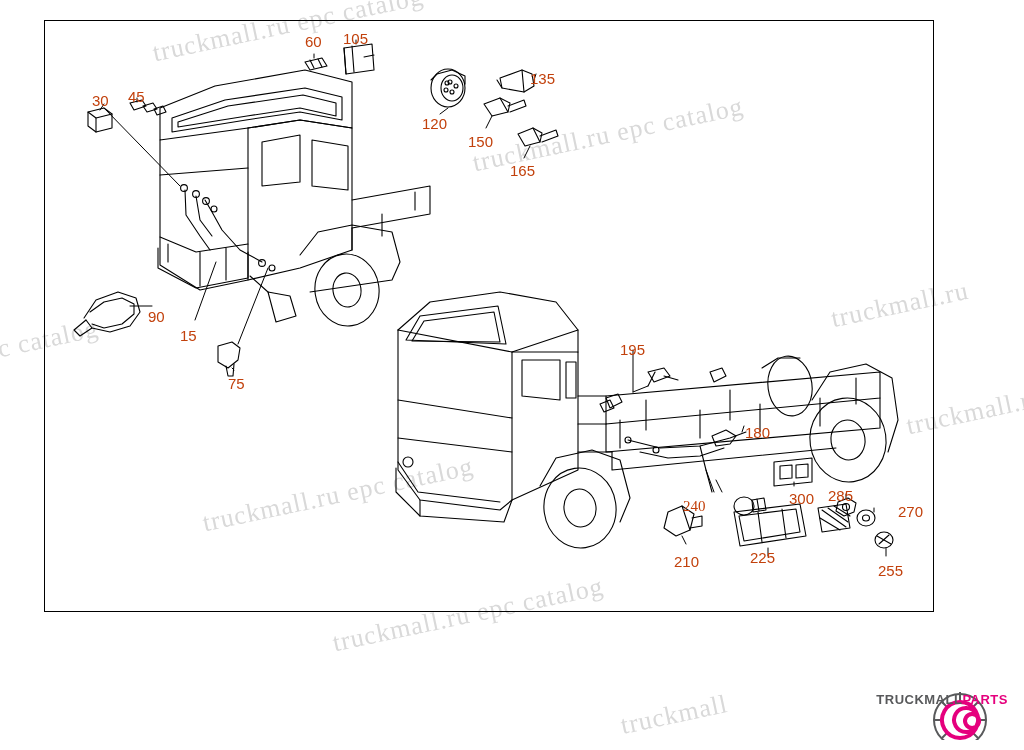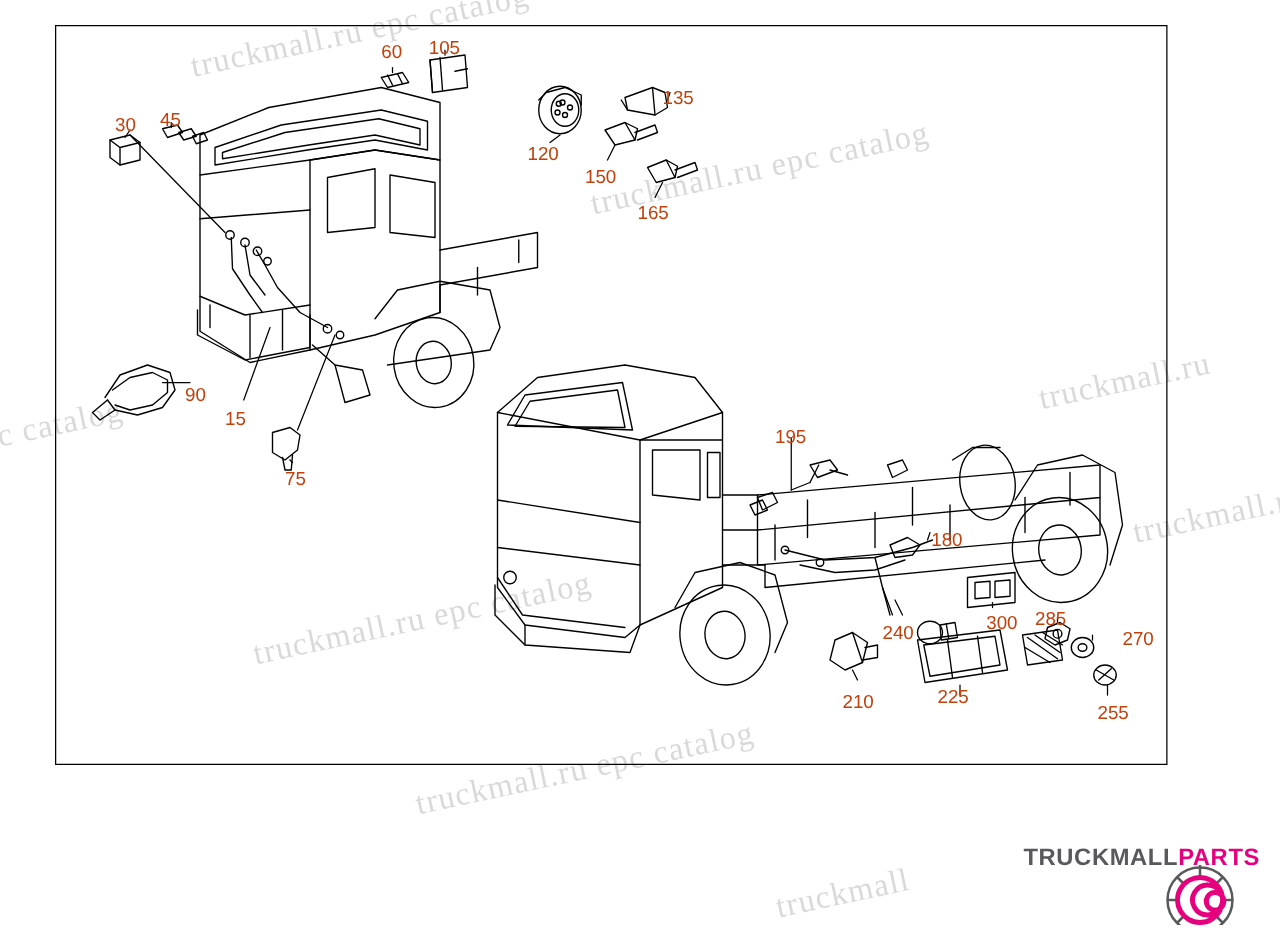--- a/index.html
+++ b/index.html
@@ -58,22 +58,22 @@
   .logo-wrap {
     position: absolute;
     right: 14px;
     bottom: 10px;
     width: 190px;
     height: 72px;
   }
   .logo-text {
     position: absolute;
     right: 2px;
-    top: 8px;
-    font-size: 19px;
+    top: 24px;
+    font-size: 13px;
     font-weight: bold;
     letter-spacing: 0.5px;
     font-family: "Liberation Sans", sans-serif;
   }
   .logo-text .dark { color: #58595b; }
   .logo-text .pink { color: #e5007d; }
 </style>
 </head>
 <body>
 
@@ -317,21 +317,21 @@
       <div class="callout" style="left: 343px; top: 30px;">105</div>
       <div class="callout" style="left: 422px; top: 115px;">120</div>
       <div class="callout" style="left: 530px; top: 70px;">135</div>
       <div class="callout" style="left: 468px; top: 133px;">150</div>
       <div class="callout" style="left: 510px; top: 162px;">165</div>
       <div class="callout" style="left: 148px; top: 308px;">90</div>
       <div class="callout" style="left: 180px; top: 327px;">15</div>
       <div class="callout" style="left: 228px; top: 375px;">75</div>
       <div class="callout" style="left: 620px; top: 341px;">195</div>
       <div class="callout" style="left: 745px; top: 424px;">180</div>
-      <div class="callout" style="left: 706px; top: 498px;">240</div>
+      <div class="callout" style="left: 683px; top: 498px; font-family: Liberation Serif, serif;">240</div>
       <div class="callout" style="left: 789px; top: 490px;">300</div>
       <div class="callout" style="left: 794px; top: 487px; margin-left: 34px;">285</div>
       <div class="callout" style="left: 870px; top: 503px; margin-left: 28px;">270</div>
       <div class="callout" style="left: 674px; top: 553px;">210</div>
       <div class="callout" style="left: 750px; top: 549px;">225</div>
       <div class="callout" style="left: 878px; top: 562px;">255</div>
     </div>
 
   <div class="logo-wrap">
     <svg viewBox="0 0 190 72" width="190" height="72">

